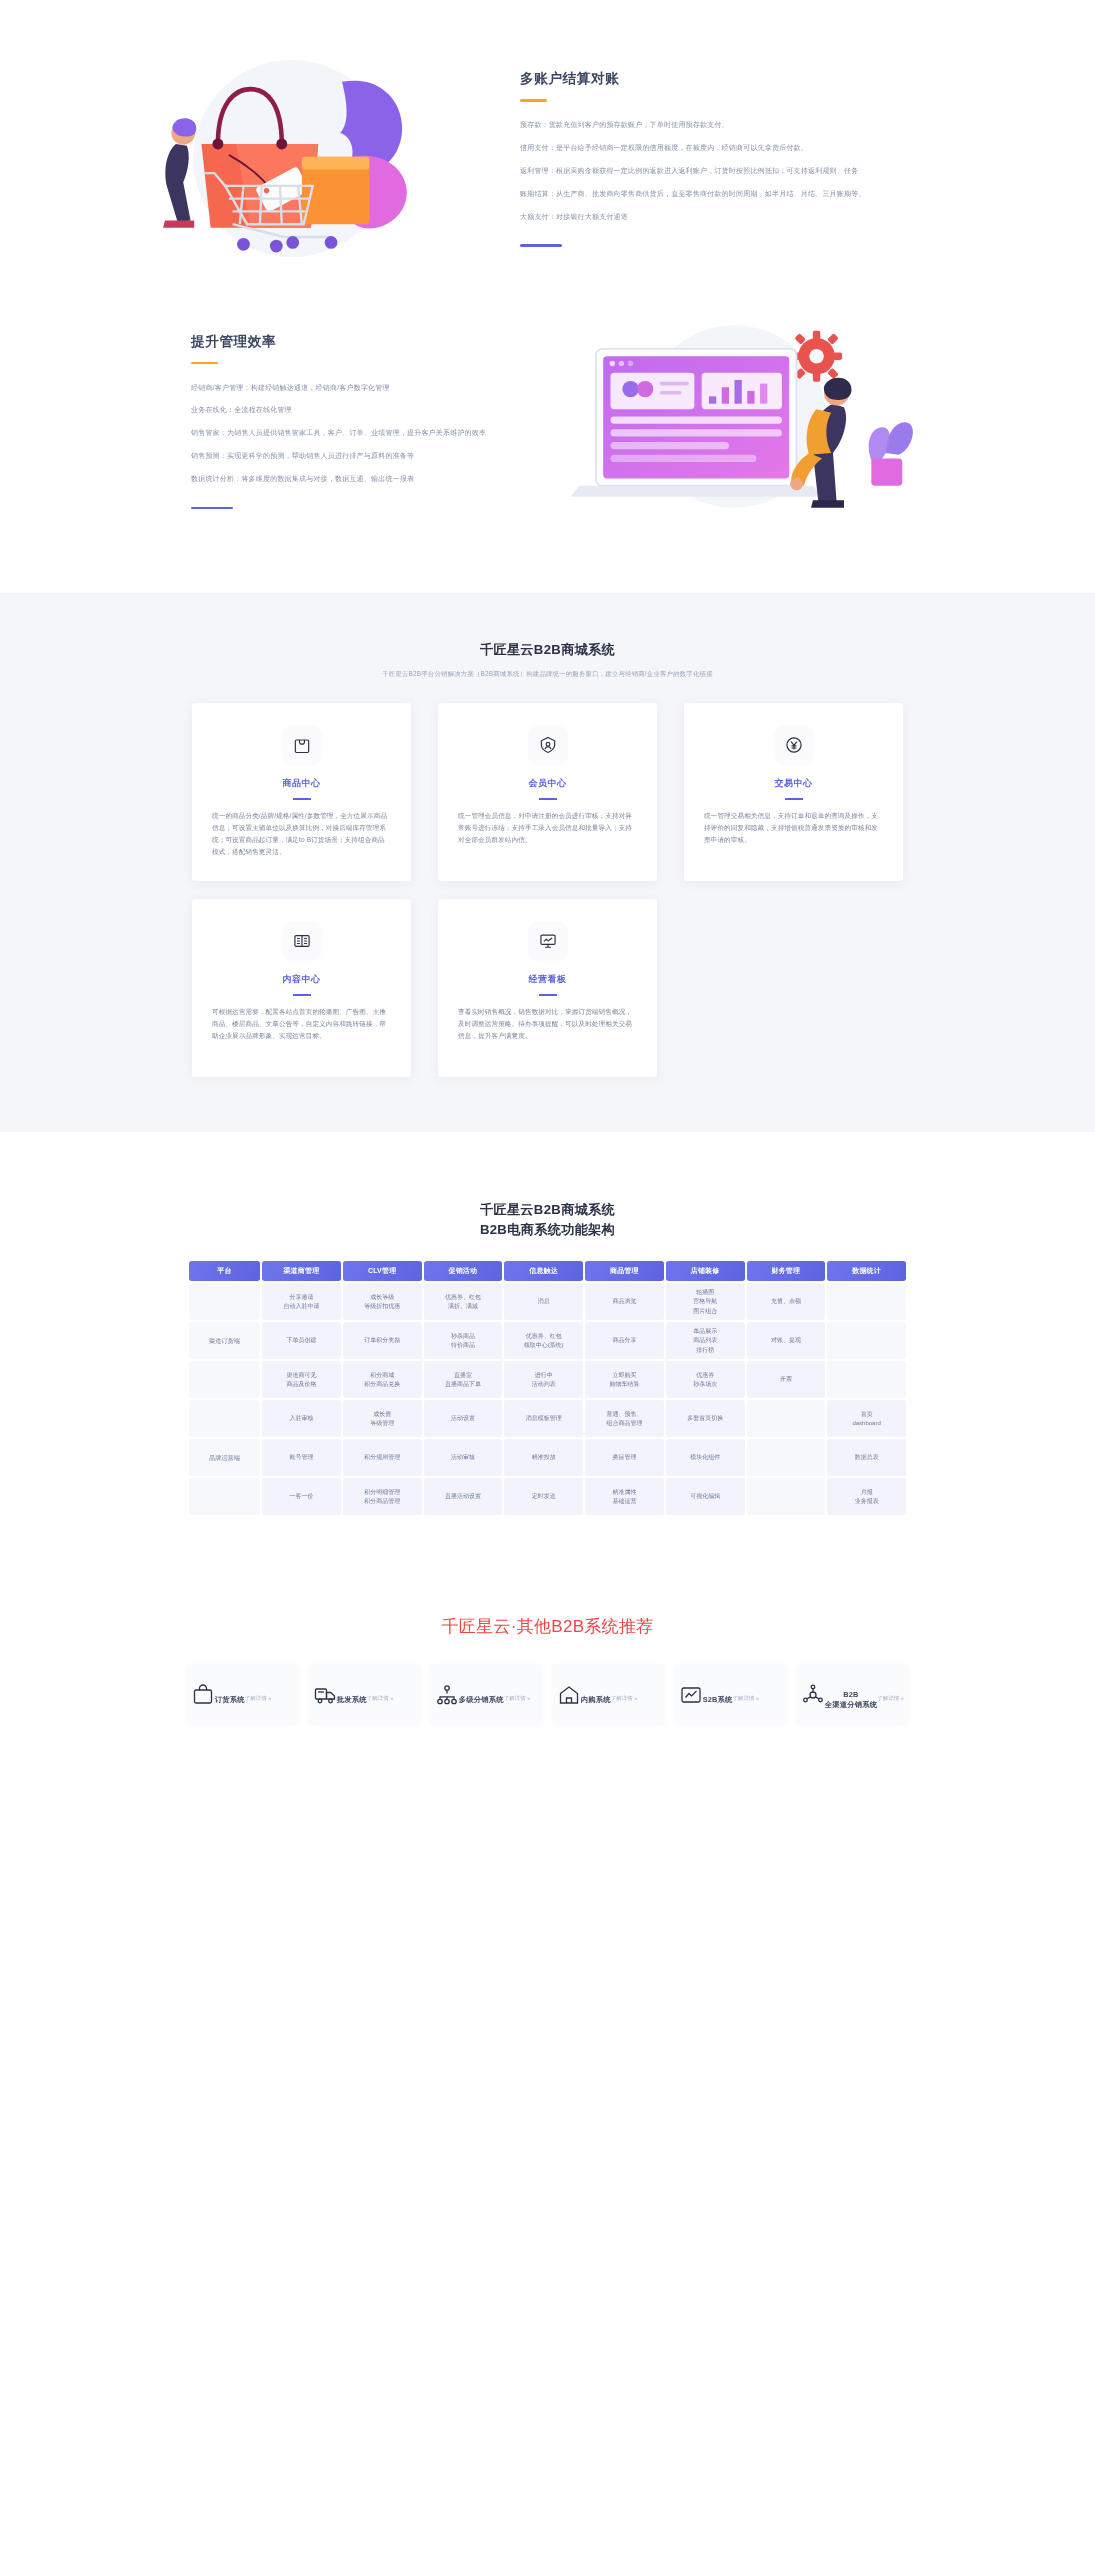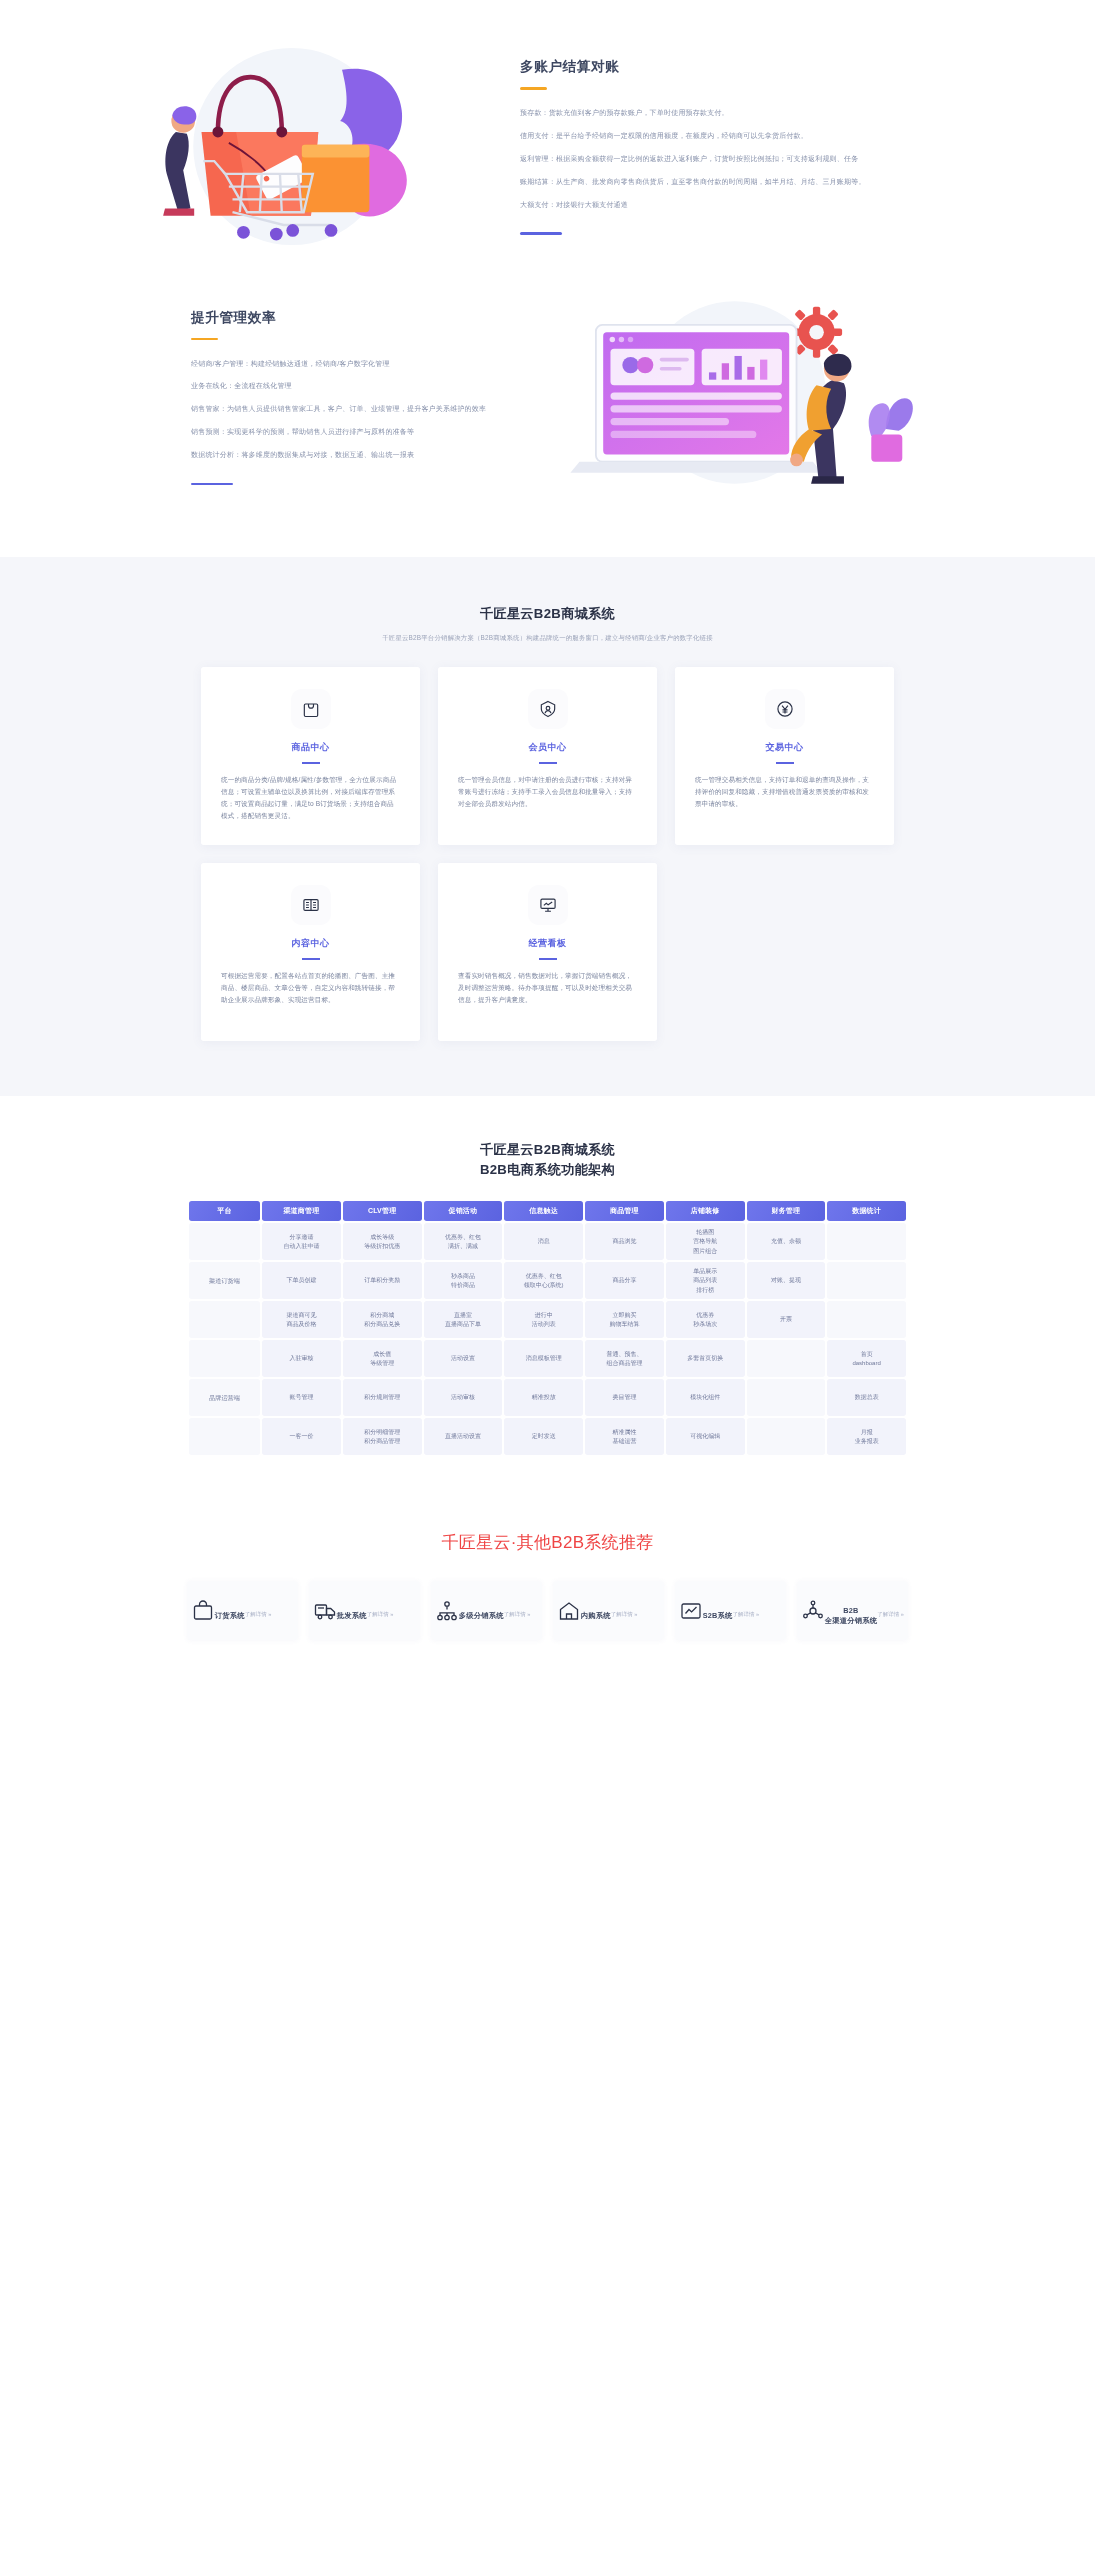--- a/index.html
+++ b/index.html
@@ -3,21 +3,21 @@
 <meta charset="utf-8">
 <style>
   * { box-sizing: border-box; margin: 0; padding: 0; }
   body {
     width: 1095px;
     background: #ffffff;
     font-family: "Liberation Sans", "DejaVu Sans", sans-serif;
     color: #5a6480;
     -webkit-font-smoothing: antialiased;
   }
-  .wrap { width: 1095px; margin: 0 auto; }
+  .wrap { width: 1095px; margin: 12px auto; }
 
   
   .sec-white { background: #ffffff; }
   .sec-grey  { background: #f5f6fa; }
 
   
   .split {
     display: flex;
     align-items: center;
     width: 913px;
@@ -58,21 +58,21 @@
     letter-spacing: 0.3px;
   }
   .sec-head .sub {
     margin-top: 10px; font-size: 6.4px; color: #9aa2b8; letter-spacing: 0.2px;
   }
 
   
   .cards {
     width: 712px; margin: 24px auto 0;
     display: grid; grid-template-columns: repeat(3, 219px);
-    gap: 18px 18px; justify-content: center;
+    gap: 18px 27px; justify-content: center;
     padding-bottom: 55px;
   }
   .card {
     background: #fff; border-radius: 2.7px; height: 178px;
     box-shadow: 0 1.8px 11px rgba(90,100,160,.07);
     padding: 16.4px 20px 0; text-align: center;
   }
   .card .ico {
     width: 40px; height: 40px; margin: 5.5px auto 0;
     border-radius: 11px; background: #fbfbfd;

